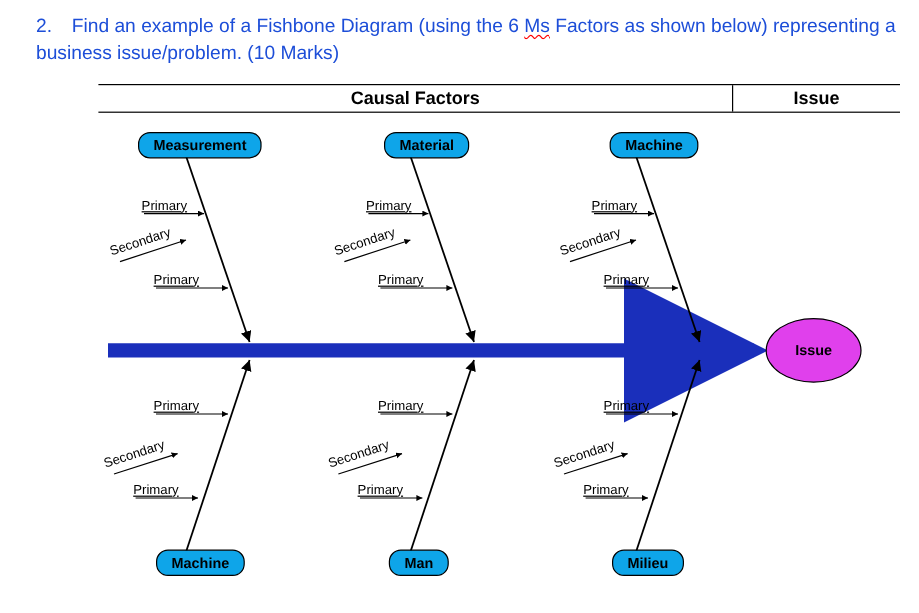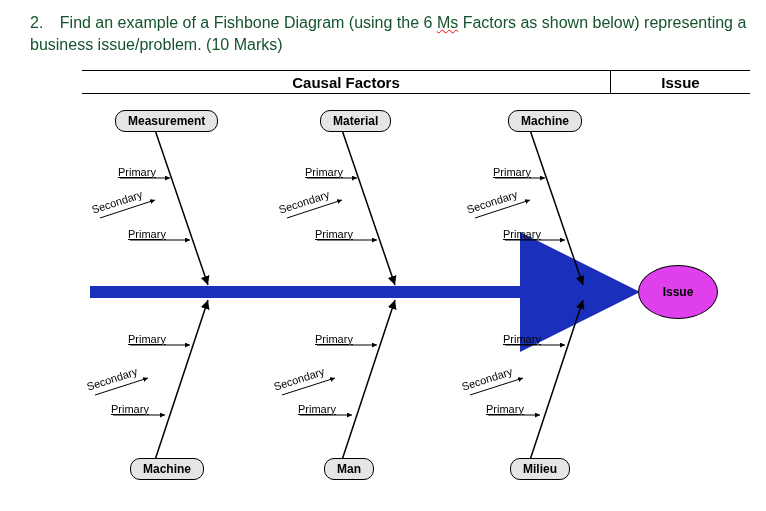--- a/index.html
+++ b/index.html
@@ -8,21 +8,21 @@
       height: 511px;
       background: #fff;
       font-family: Arial, sans-serif;
       position: relative;
       overflow: hidden;
     }
     .question {
       padding: 12px 15px 8px 30px;
       font-size: 16px;
       line-height: 1.4;
-      color: #14532d;
+      color: #1d4ed8;
     }
     .question-num {
       display: inline-block;
       margin-right: 12px;
     }
     .underline-wavy {
       text-decoration: underline wavy red;
       text-decoration-thickness: 1px;
     }
     .diagram-container {
@@ -59,21 +59,21 @@
     }
     svg.diagram-svg {
       position: absolute;
       top: 0;
       left: 0;
       width: 720px;
       height: 420px;
     }
     .category-box {
       position: absolute;
-      background: #e5e5e5;
+      background: #0ea5e9;
       border: 1.5px solid #000;
       border-radius: 10px;
       padding: 3px 12px;
       font-size: 12px;
       font-weight: bold;
       text-align: center;
     }
     .issue-ellipse {
       position: absolute;
       width: 80px;

